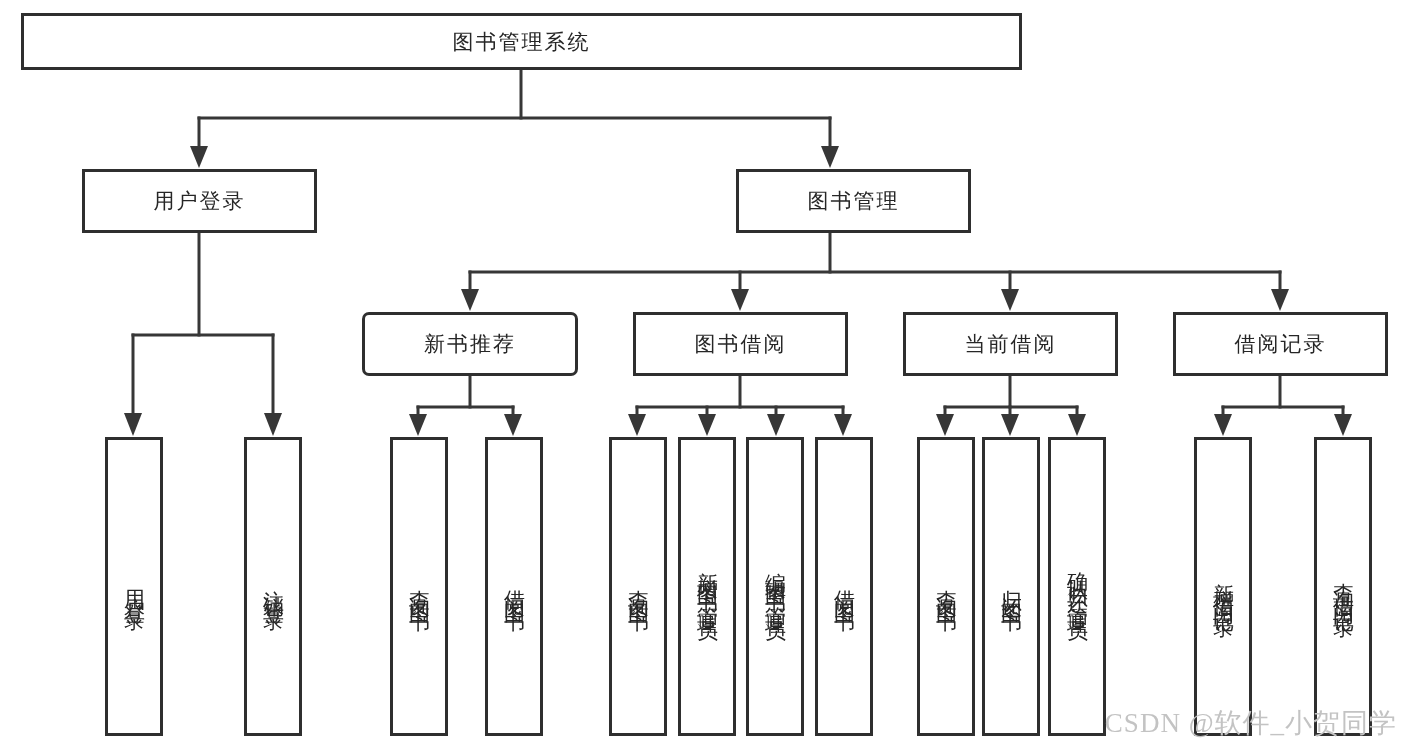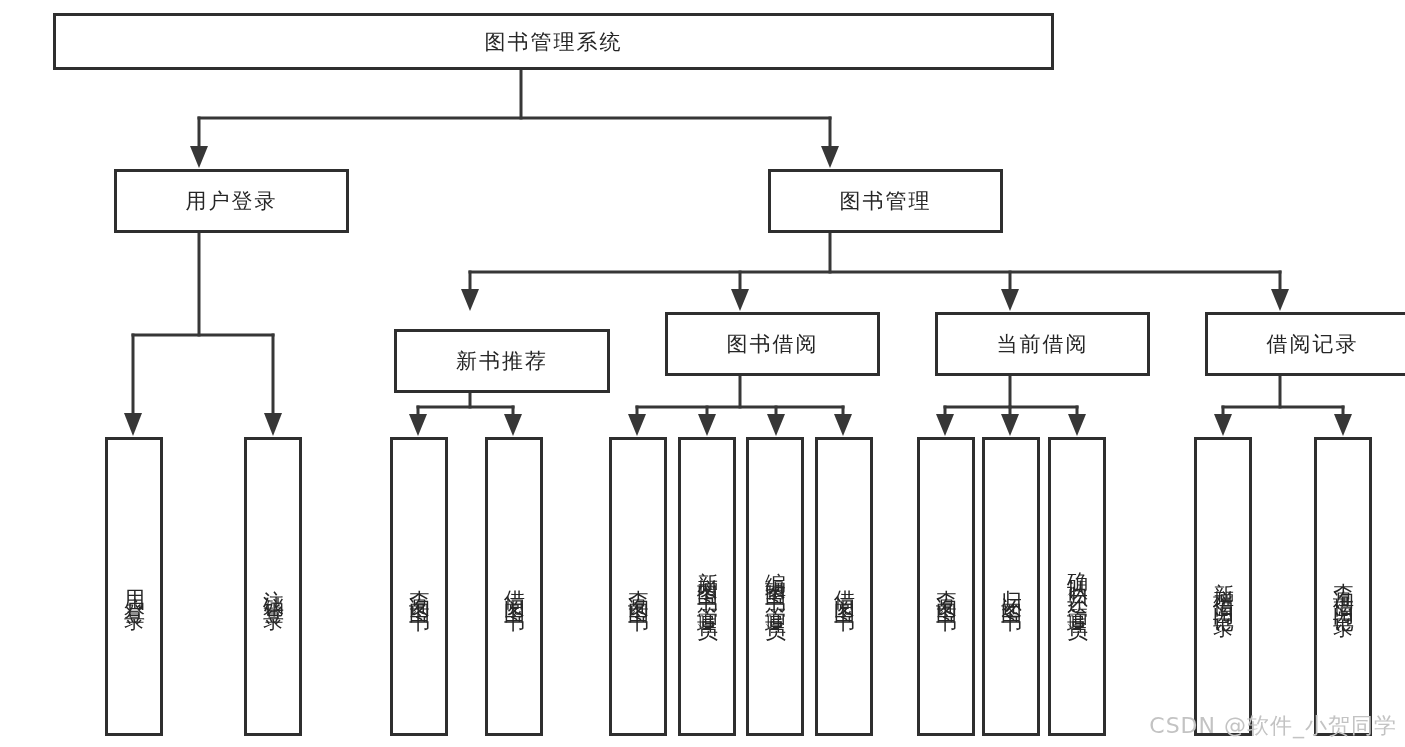--- a/index.html
+++ b/index.html
@@ -26,33 +26,32 @@
     box-sizing:border-box;
     border:3px solid var(--border);
     background:var(--bg);
     z-index:2;
     display:flex;align-items:center;justify-content:center;
   }
   .h-node{
     font-size:21px;
     letter-spacing:2px;
     white-space:nowrap;
-    margin-left:32px;
   }
   .v-node span{
     writing-mode:vertical-rl;
     text-orientation:mixed;
     font-size:21px;
     letter-spacing:7px;
     line-height:1;
   }
   .root-node{left:21px;top:13px;width:1001px;height:57px;}
   .n-user-login{left:82px;top:169px;width:235px;height:64px;}
   .n-book-mgmt{left:736px;top:169px;width:235px;height:64px;}
-  .n-recommend{left:362px;top:329px;width:216px;height:64px;}
+  .n-recommend{left:362px;top:312px;width:216px;height:64px;border-radius:7px;}
   .n-borrow{left:633px;top:312px;width:215px;height:64px;text-align:center;}
   .n-current{left:903px;top:312px;width:215px;height:64px;}
   .n-records{left:1173px;top:312px;width:215px;height:64px;}
   .v-node{top:437px;width:58px;height:299px;}
   .lf-login-1{left:105px;}
   .lf-login-2{left:244px;}
   .lf-rec-1{left:390px;}
   .lf-rec-2{left:485px;}
   .lf-bor-1{left:609px;}
   .lf-bor-2{left:678px;}
@@ -60,24 +59,25 @@
   .lf-bor-4{left:815px;}
   .lf-cur-1{left:917px;}
   .lf-cur-2{left:982px;}
   .lf-cur-3{left:1048px;}
   .lf-rcd-1{left:1194px;}
   .lf-rcd-2{left:1314px;}
   .watermark{
     position:absolute;
     right:8px;bottom:6px;
     z-index:3;
-    font-size:22px;
+    font-size:27px;
     color:var(--watermark);
     letter-spacing:1px;
     white-space:nowrap;
+    font-family:Liberation Serif, serif;
   }
 </style>
 </head>
 <body>
 
 <div class="canvas">
 
   <svg class="connectors" width="1405" height="747" viewBox="0 0 1405 747">
 
     <g>

